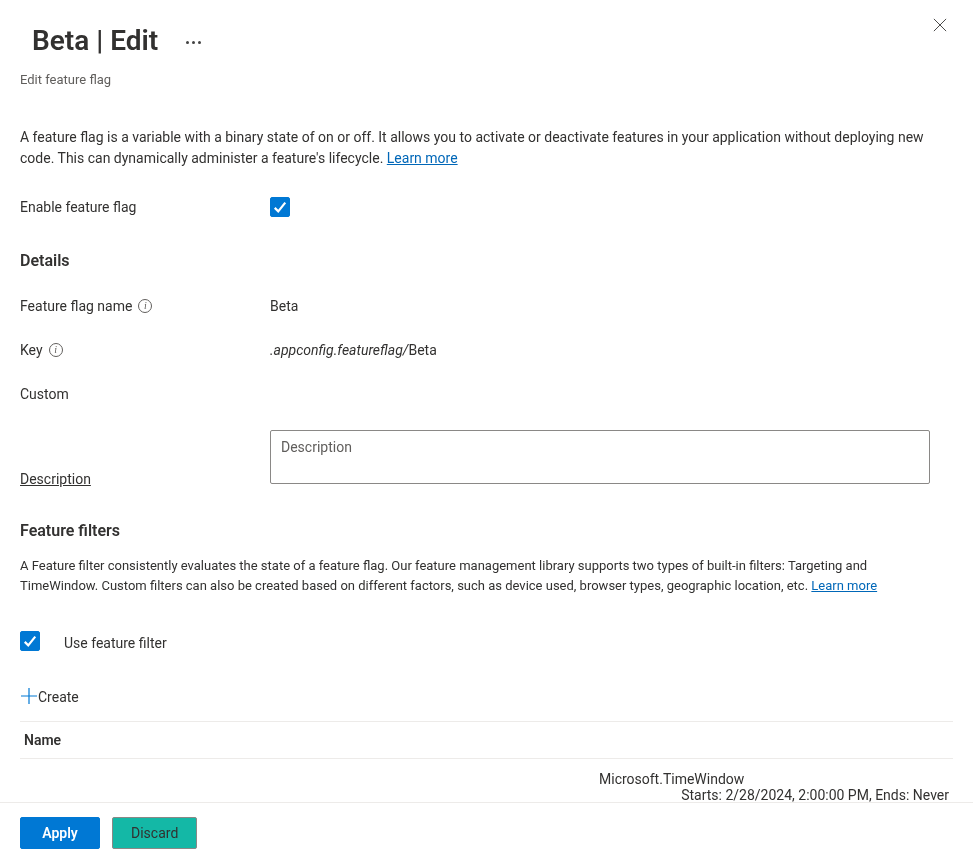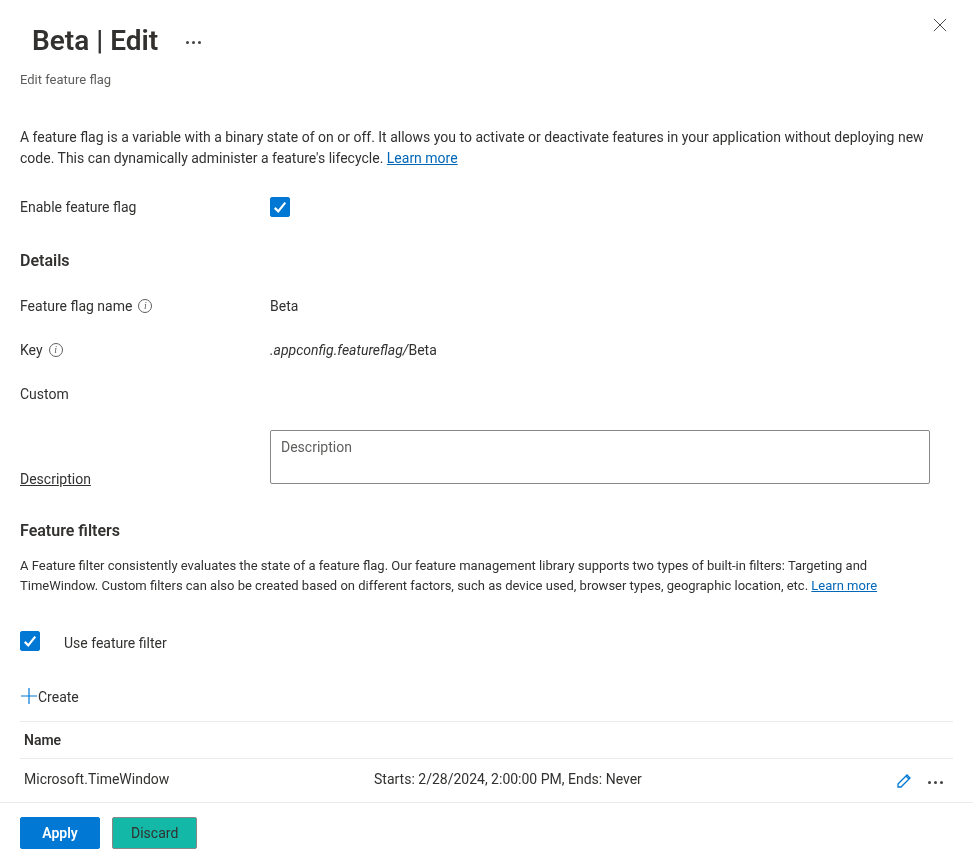--- a/index.html
+++ b/index.html
@@ -63,21 +63,21 @@
   .filters-intro{font-size:13px;line-height:1.55;margin-top:16px;max-width:910px;}
   .inline-check{display:flex;align-items:flex-end;gap:24px;margin-top:35px;}
   .create-row{display:flex;align-items:flex-end;margin:32px 0 12px 0;color:var(--text);cursor:pointer;padding:4px 0;}
   .plus-icon{color:var(--primary);display:flex;align-items:center;}
   .plus-icon svg{width:18px;height:18px;stroke:currentColor;stroke-width:1.2;}
   .filters-table{width:100%;}
   .thead{display:flex;border-top:1px solid var(--border-light);border-bottom:1px solid var(--border-light);padding:10px 4px;font-weight:600;font-size:14px;gap:20px;}
   .col-name{width:350px;}
   .col-params{flex:1;}
   .col-actions{width:70px;display:flex;justify-content:flex-end;gap:8px;align-items:center;}
-  .tbody .trow{display:flex;align-items:flex-start;padding:12px 4px;border-bottom:1px solid var(--border-light);font-size:14px;}
+  .tbody .trow{display:flex;align-items:flex-end;padding:12px 4px;border-bottom:1px solid var(--border-light);font-size:14px;flex-direction:column;}
   .row-action{background:none;border:none;padding:2px;cursor:pointer;color:var(--primary);line-height:0;}
   .row-action.more{color:#323130;}
   .footer{
     border-top:1px solid var(--border-light);
     padding:14px 20px 18px 20px;
     display:flex;gap:12px;
     position:absolute;left:0;right:0;bottom:0;background:#fff;
   }
   .btn{font-family:inherit;font-size:14px;height:32px;padding:0 18px;border-radius:2px;cursor:pointer;min-width:80px;}
   .btn-primary{background:var(--primary);color:#fff;border:1px solid var(--primary);font-weight:600;}

